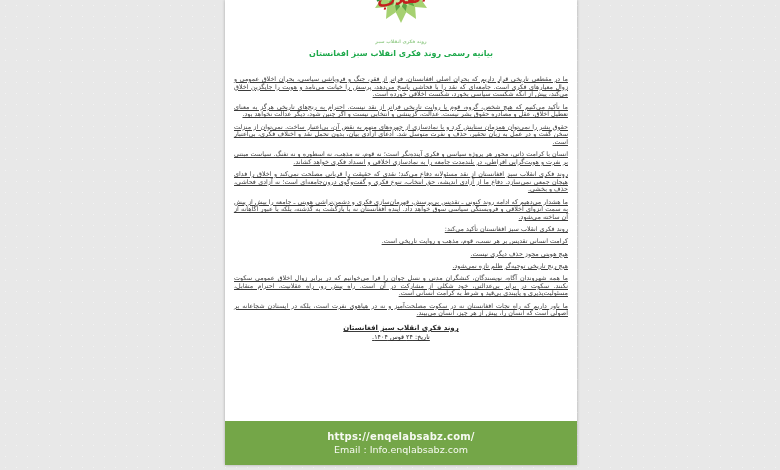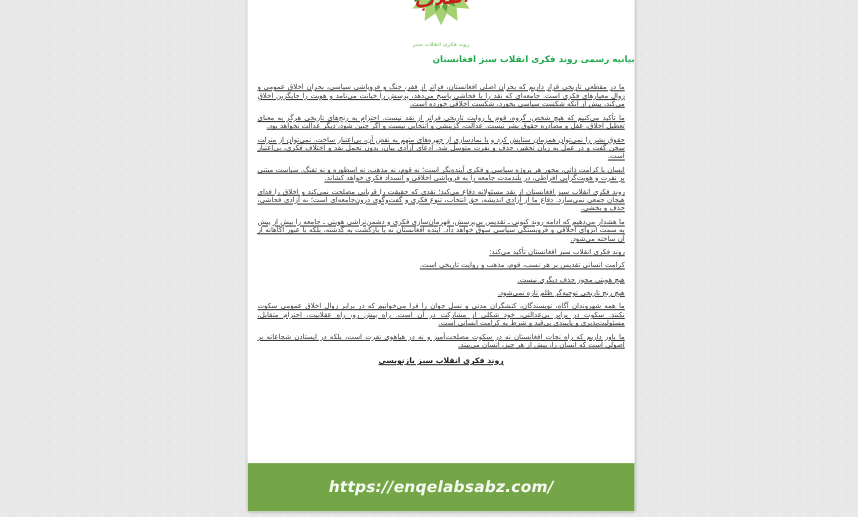--- a/index.html
+++ b/index.html
@@ -14,39 +14,39 @@
     position:absolute;left:225px;top:0;width:352px;height:465px;
     background:#ffffff;overflow:hidden;
     box-shadow:0 0 3px rgba(0,0,0,.28);
   }
   .logo{position:absolute;top:-17px;left:50%;margin-left:-60px;width:120px;height:56px;}
   .tagline{
     margin-top:39px;text-align:center;direction:rtl;
     font-size:4.6px;line-height:6px;color:#9ccf92;font-weight:bold;
   }
   .title,.subject{
-    margin:0;direction:rtl;text-align:right;color:#1fa94c;
+    margin:0;direction:rtl;text-align:center;color:#1fa94c;
     font-size:8px;line-height:11px;font-weight:bold;
   }
   .title{margin-top:3px;}
   .body{
     direction:rtl;margin:17px 9px 0 9px;color:#3b3b3b;
     font-size:6.4px;line-height:7.7px;
     text-align:justify;text-align-last:right;text-decoration:underline;
   }
   .body p{margin:0 0 4.5px 0;}
   .signature{margin-top:6px;text-align:center;text-align-last:center;direction:rtl;color:#222;}
   .sig-name{font-weight:bold;font-size:7px;line-height:9px;}
   .sig-date{font-size:6.4px;line-height:8px;}
   .footer{
     position:absolute;left:0;bottom:0;width:100%;height:44px;
     background:#74a648;color:#f7faf2;
     display:flex;flex-direction:column;align-items:center;justify-content:center;gap:1px;
   }
-  .site{font-size:14px;line-height:13px;font-weight:bold;letter-spacing:.2px;font-style:italic;}
+  .site{font-size:10px;line-height:13px;font-weight:bold;letter-spacing:.2px;}
   .email{font-size:9.5px;line-height:12px;}
   .footer div{cursor:pointer;}
 </style>
 </head>
 <body>
 
 <div class="canvas">
   <div class="page">
 
     <div class="logo">
@@ -65,35 +65,37 @@
       </svg>
     </div>
 
     <div class="tagline">روند فکری انقلاب سبز</div>
     <h1 class="title">بیانیه رسمی روند فکری انقلاب سبز افغانستان</h1>
 
     <div class="body">
       <p>ما در مقطعی تاریخی قرار داریم که بحران اصلی افغانستان، فراتر از فقر، جنگ و فروپاشی سیاسی، بحران اخلاق عمومی و زوال معیارهای فکری است. جامعه‌ای که نقد را با فحاشی پاسخ می‌دهد، پرسش را خیانت می‌نامد و هویت را جایگزین اخلاق می‌کند، پیش از آنکه شکست سیاسی بخورد، شکست اخلاقی خورده است.</p>
       <p>ما تأکید می‌کنیم که هیچ شخص، گروه، قوم یا روایت تاریخی فراتر از نقد نیست. احترام به رنج‌های تاریخی هرگز به معنای تعطیل اخلاق، عقل و مصادره حقوق بشر نیست. عدالت، گزینشی و انتخابی نیست و اگر چنین شود، دیگر عدالت نخواهد بود.</p>
       <p>حقوق بشر را نمی‌توان همزمان ستایش کرد و با نمادسازی از چهره‌های متهم به نقض آن، بی‌اعتبار ساخت. نمی‌توان از منزلت سخن گفت و در عمل به زبان تحقیر، حذف و نفرت متوسل شد. ادعای آزادی بیان، بدون تحمل نقد و اختلاف فکری، بی‌اعتبار است.</p>
-      <p>انسان با کرامت ذاتی، محور هر پروژه سیاسی و فکری آینده‌نگر است؛ نه قوم، نه مذهب، نه اسطوره و نه تفنگ. سیاست مبتنی بر نفرت و هویت‌گرایی افراطی، در بلندمدت جامعه را به فروپاشی اخلاقی و انسداد فکری خواهد کشاند.</p>
+      <p>انسان با کرامت ذاتی، محور هر پروژه سیاسی و فکری آینده‌نگر است؛ نه قوم، نه مذهب، نه اسطوره و نه تفنگ. سیاست مبتنی بر نفرت و هویت‌گرایی افراطی، در بلندمدت جامعه را به نمادسازی اخلاقی و انسداد فکری خواهد کشاند.</p>
       <p>روند فکری انقلاب سبز افغانستان از نقد مسئولانه دفاع می‌کند؛ نقدی که حقیقت را قربانی مصلحت نمی‌کند و اخلاق را فدای هیجان جمعی نمی‌سازد. دفاع ما از آزادی اندیشه، حق انتخاب، تنوع فکری و گفت‌وگوی درون‌جامعه‌ای است؛ نه آزادی فحاشی، حذف و بخشی.</p>
       <p>ما هشدار می‌دهیم که ادامه روند کنونی ـ تقدیس بی‌پرسش، قهرمان‌سازی فکری و دشمن‌تراشی هویتی ـ جامعه را بیش از پیش به سمت انزوای اخلاقی و فروبستگی سیاسی سوق خواهد داد. آینده افغانستان نه با بازگشت به گذشته، بلکه با عبور آگاهانه از آن ساخته می‌شود.</p>
 
       <p>روند فکری انقلاب سبز افغانستان تأکید می‌کند:</p>
       <p>کرامت انسانی تقدیس بر هر نسب، قوم، مذهب و روایت تاریخی است.</p>
       <p>هیچ هویتی مجوز حذف دیگری نیست.</p>
       <p>هیچ رنج تاریخی توجیه‌گر ظلم تازه نمی‌شود.</p>
 
       <p>ما همه شهروندان آگاه، نویسندگان، کنشگران مدنی و نسل جوان را فرا می‌خوانیم که در برابر زوال اخلاق عمومی سکوت نکنند. سکوت در برابر بی‌عدالتی، خود شکلی از مشارکت در آن است. راه پیش رو، راه عقلانیت، احترام متقابل، مسئولیت‌پذیری و پایبندی بی‌قید و شرط به کرامت انسانی است.</p>
       <p>ما باور داریم که راه نجات افغانستان نه در سکوت مصلحت‌آمیز و نه در هیاهوی نفرت است، بلکه در ایستادن شجاعانه بر اصولی است که انسان را، پیش از هر چیز، انسان می‌بیند.</p>
 
       <div class="signature">
-        <div class="sig-name">روند فکری انقلاب سبز بازنویسی</div>
+        <div class="sig-name">روند فکری انقلاب سبز افغانستان</div>
+        <div class="sig-date">تاریخ: ۲۴ قوس ۱۴۰۴.</div>
       </div>
     </div>
 
     <div class="footer">
       <div class="site">https://enqelabsabz.com/</div>
+      <div class="email">Email : Info.enqlabsabz.com</div>
     </div>
 
   </div>
 </div>
 
 </body></html>

